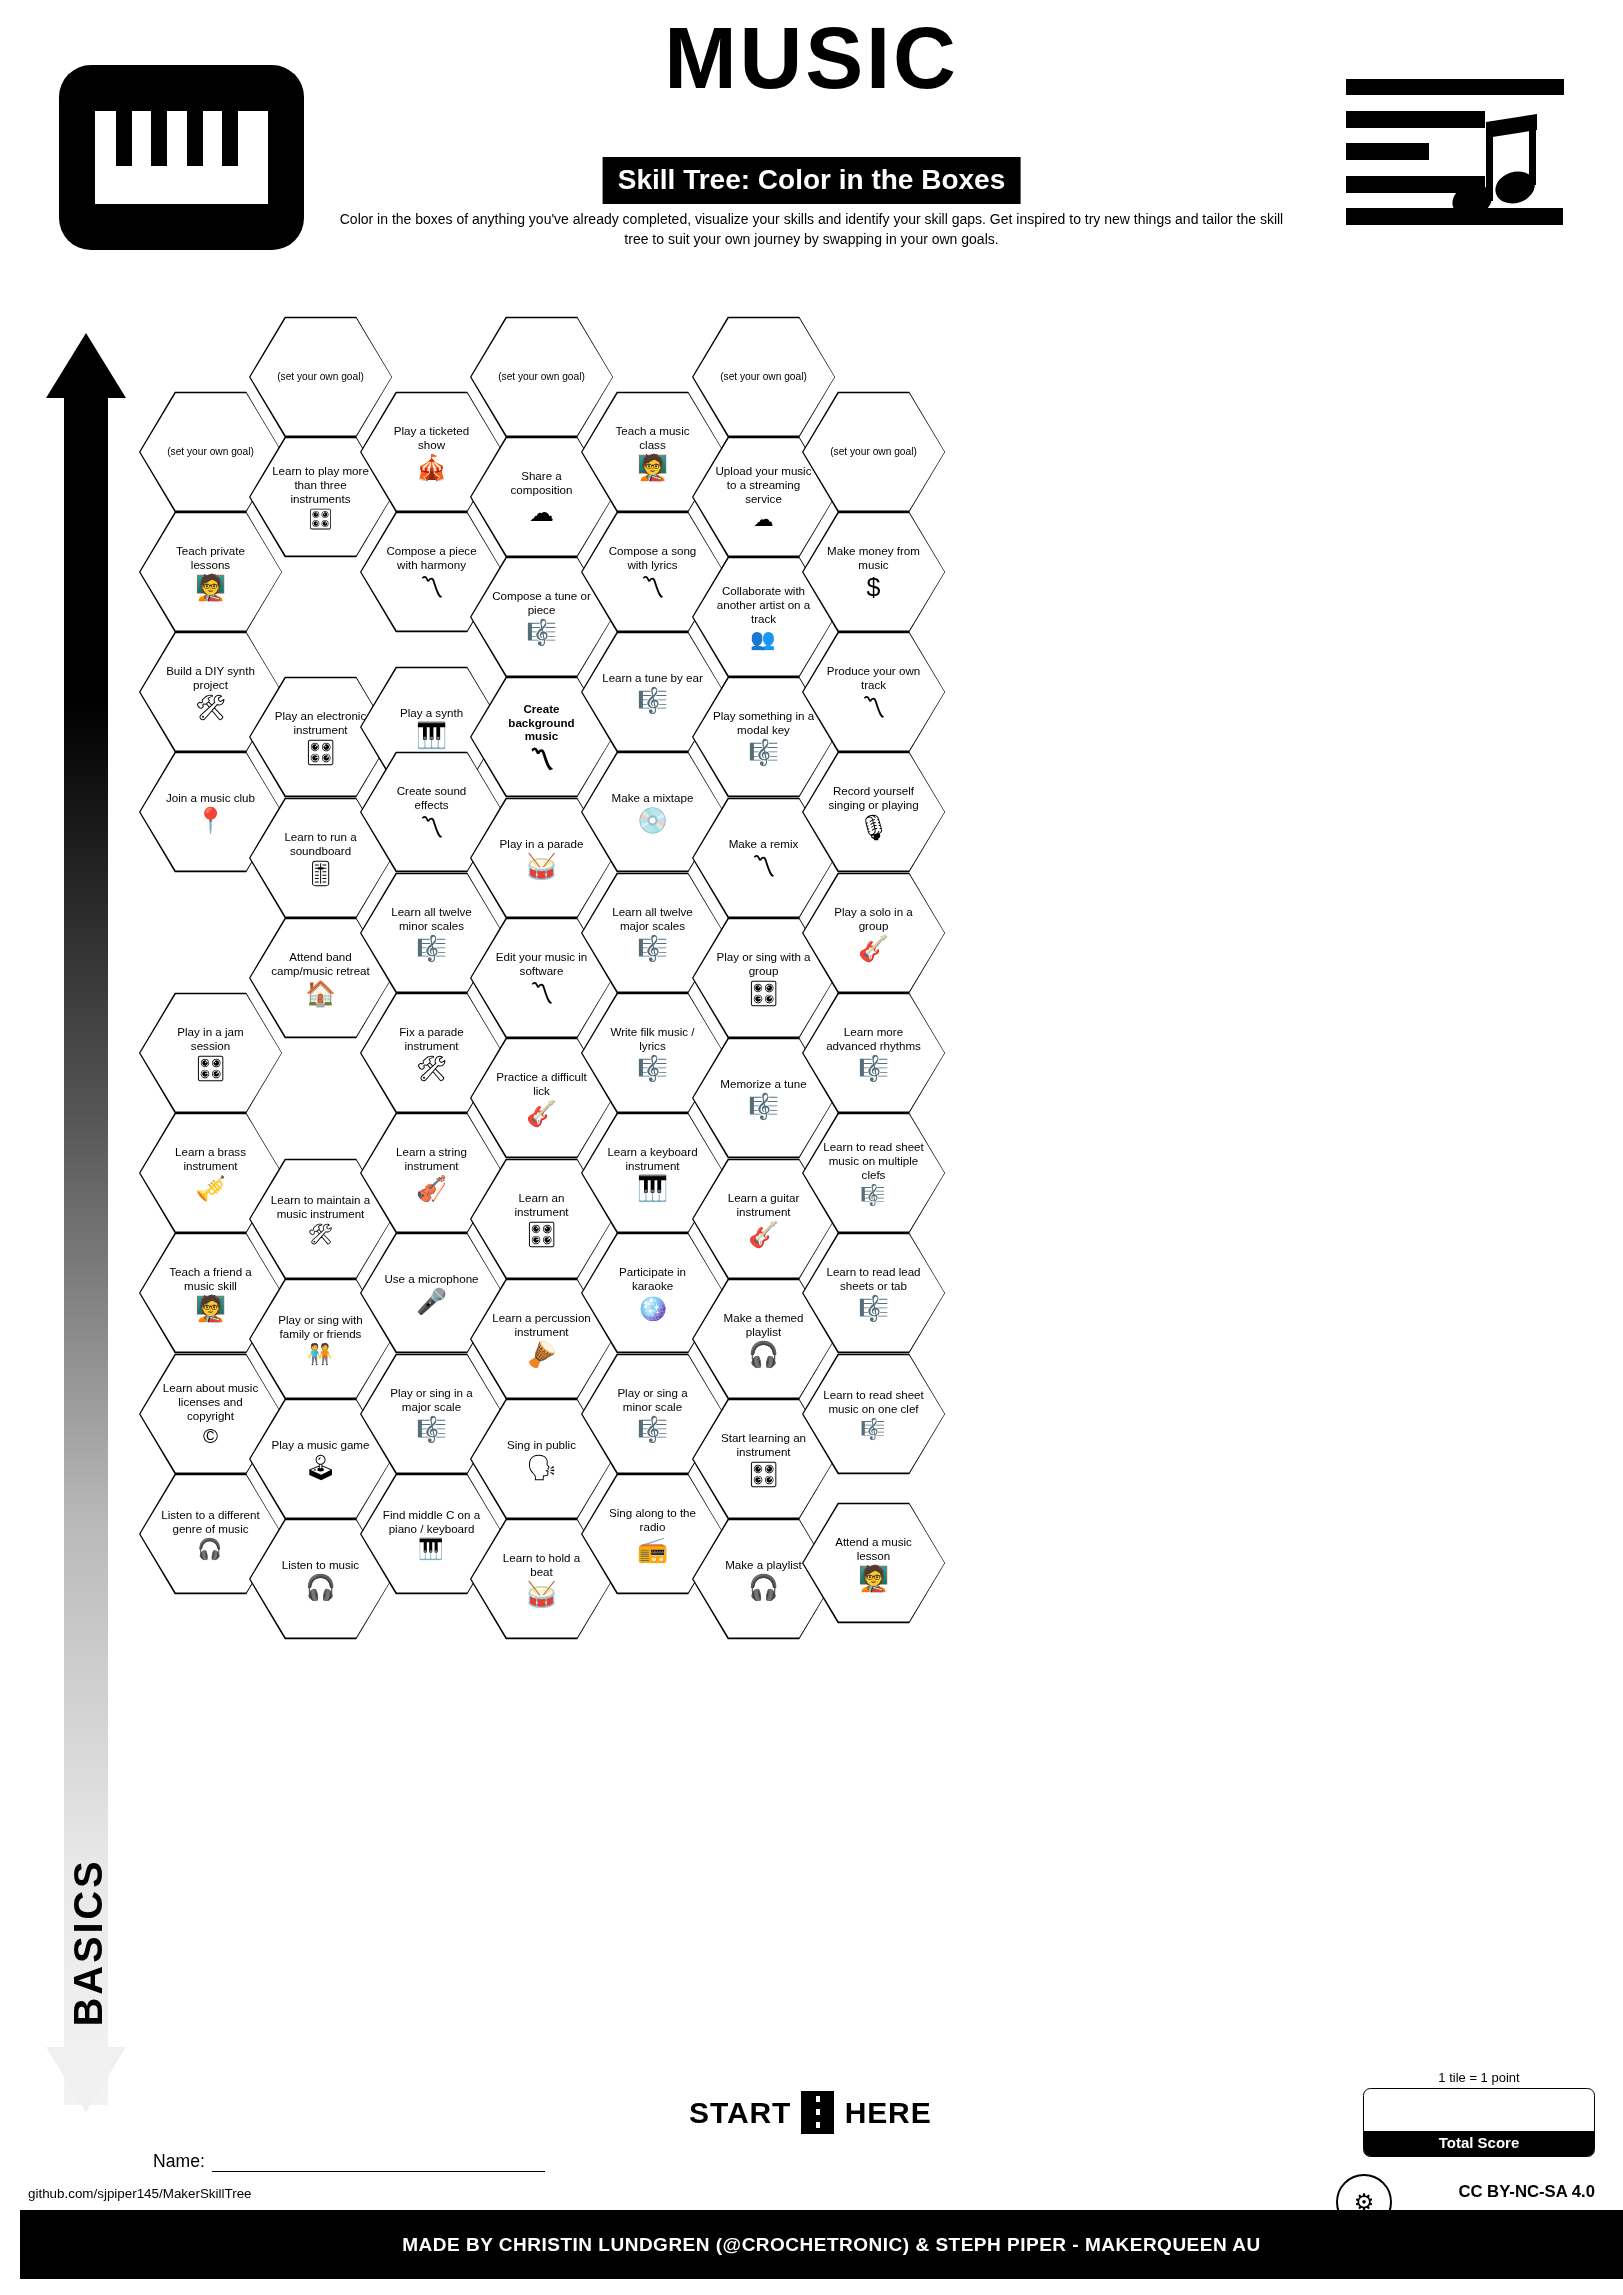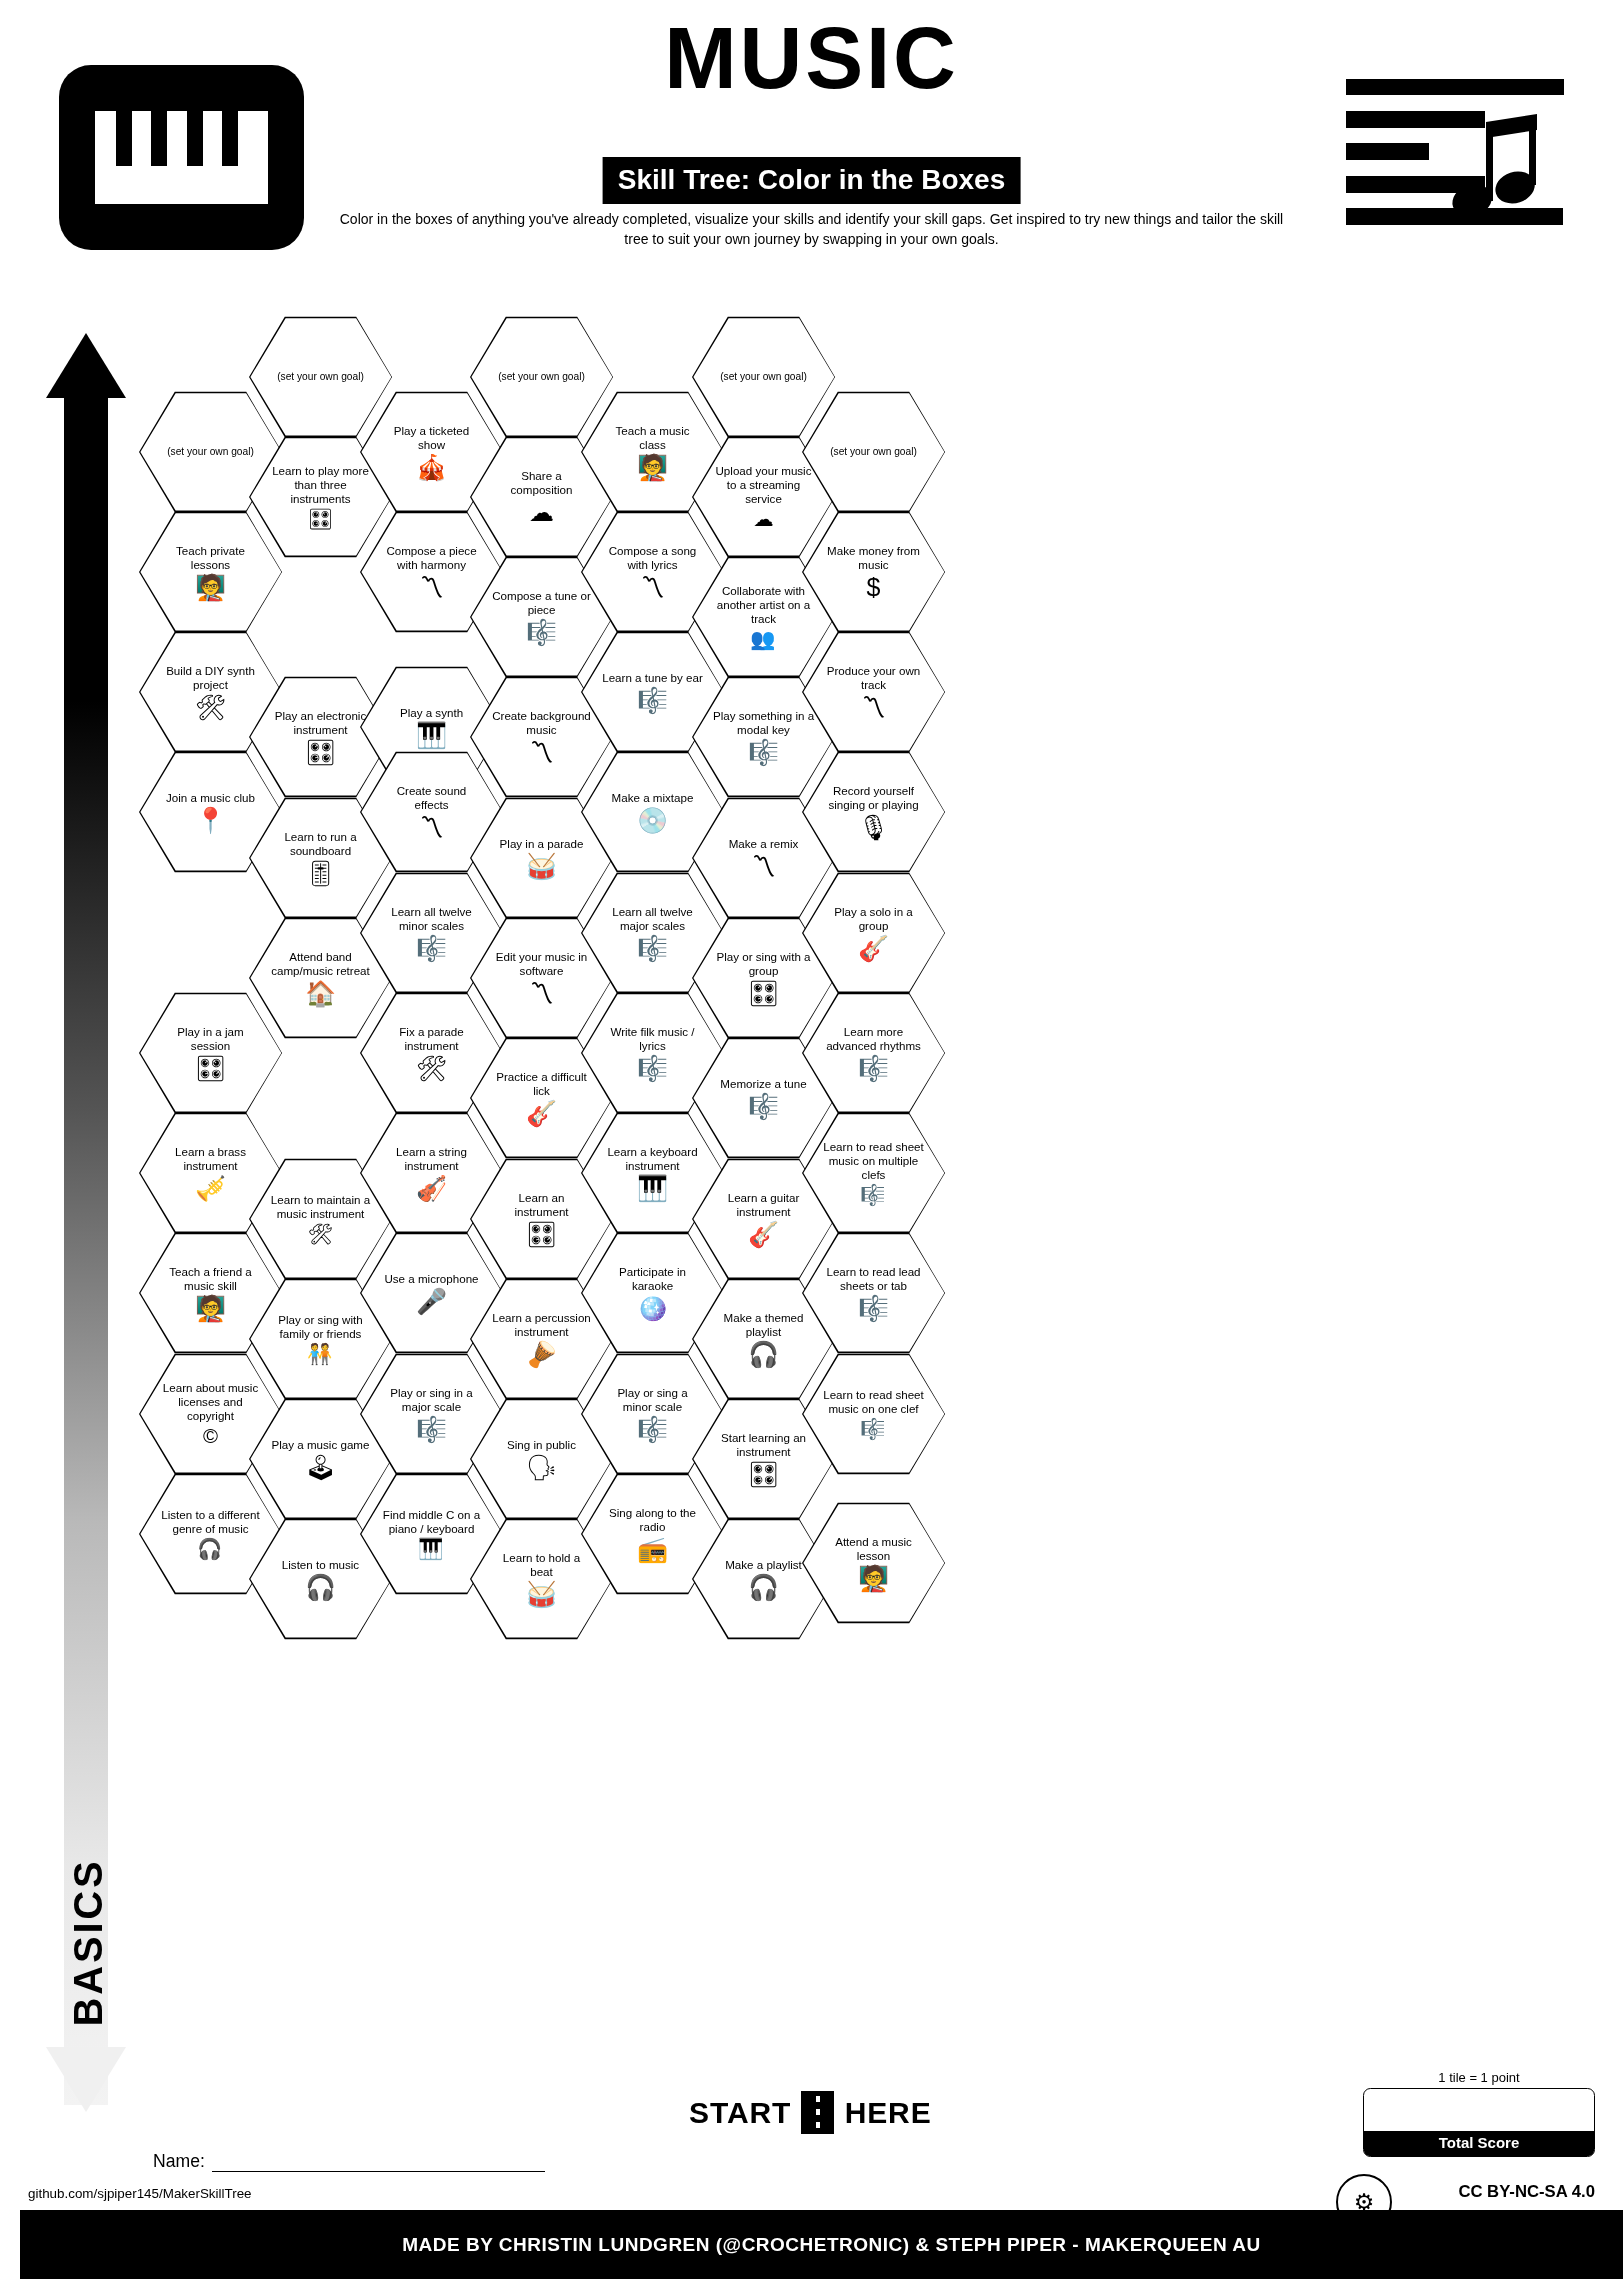--- a/index.html
+++ b/index.html
@@ -479,21 +479,21 @@
       </div>
     </div>
     <div class="hexwrap" style="left: 470px; top: 555px;">
       <div class="border"></div>
       <div class="face"></div>
       <div class="content">
         <div class="label">Compose a tune or piece</div>
         <div class="gly">🎼</div>
       </div>
     </div>
-    <div class="hexwrap" style="left: 470px; top: 675px;">
+    <div class="hexwrap" style="left: 470px; top: 675px; font-weight: bold;">
       <div class="border"></div>
       <div class="face"></div>
       <div class="content">
         <div class="label">Create background music</div>
         <div class="gly">〽</div>
       </div>
     </div>
     <div class="hexwrap" style="left: 470px; top: 796px;">
       <div class="border"></div>
       <div class="face"></div>

